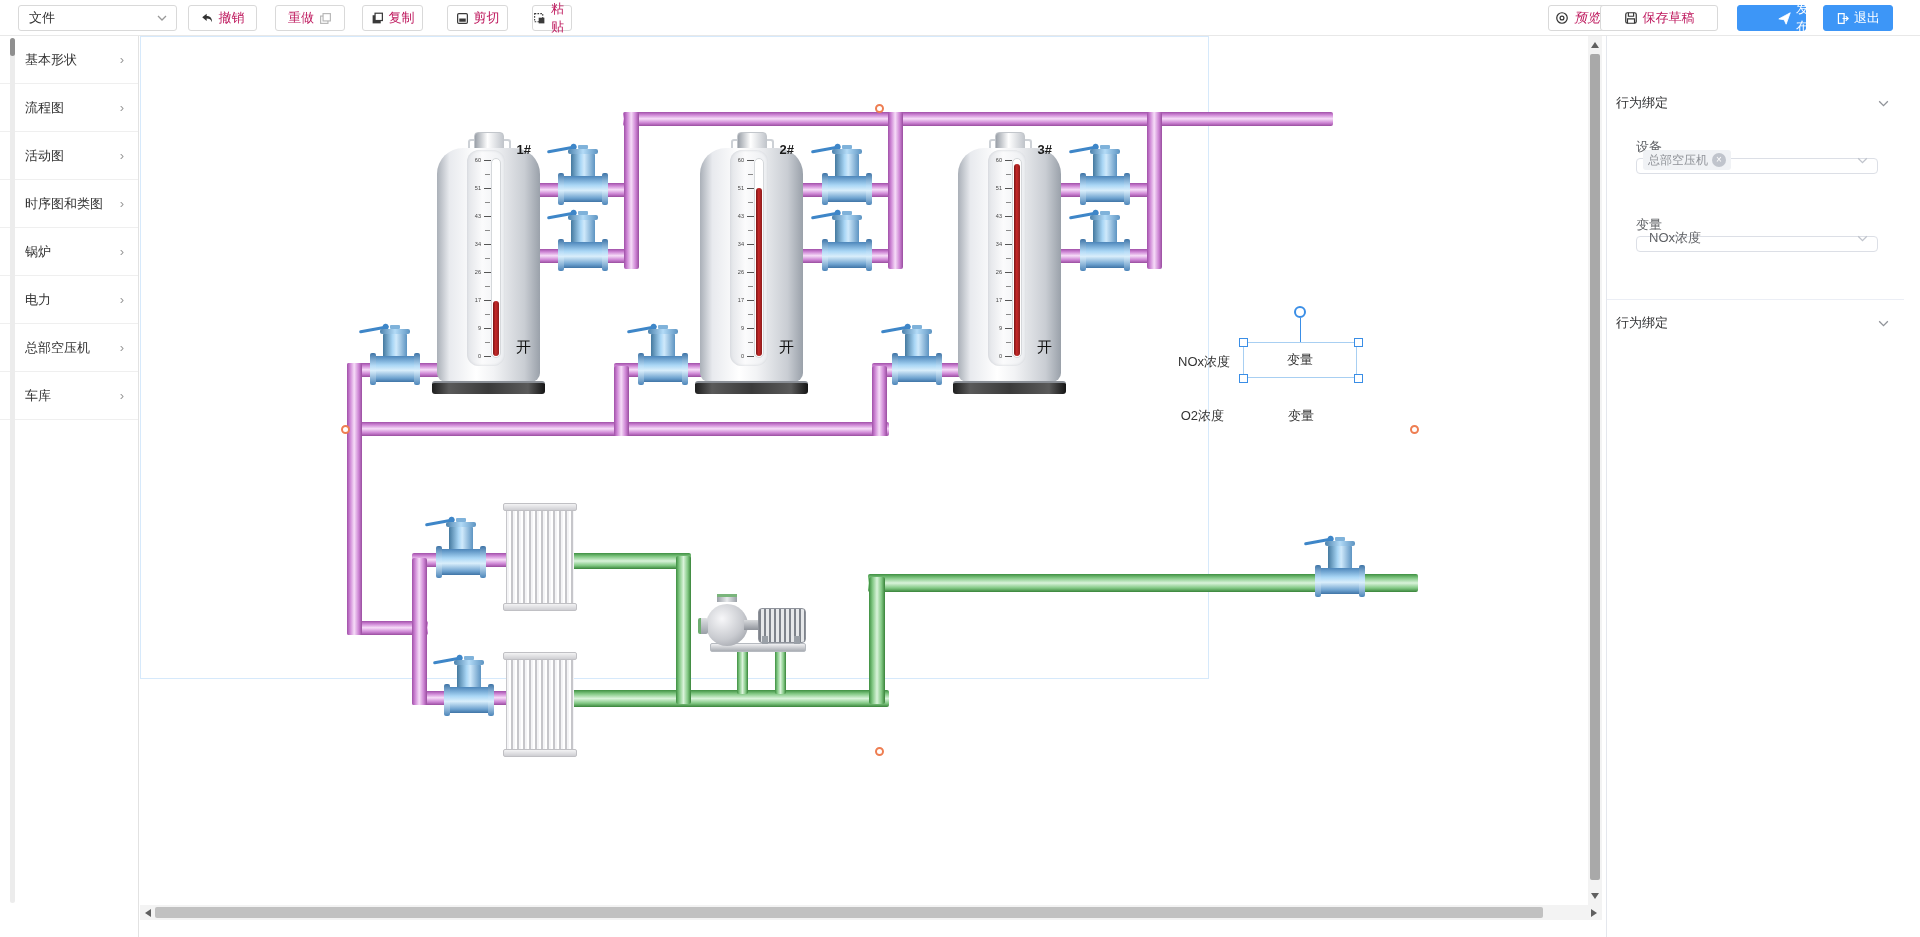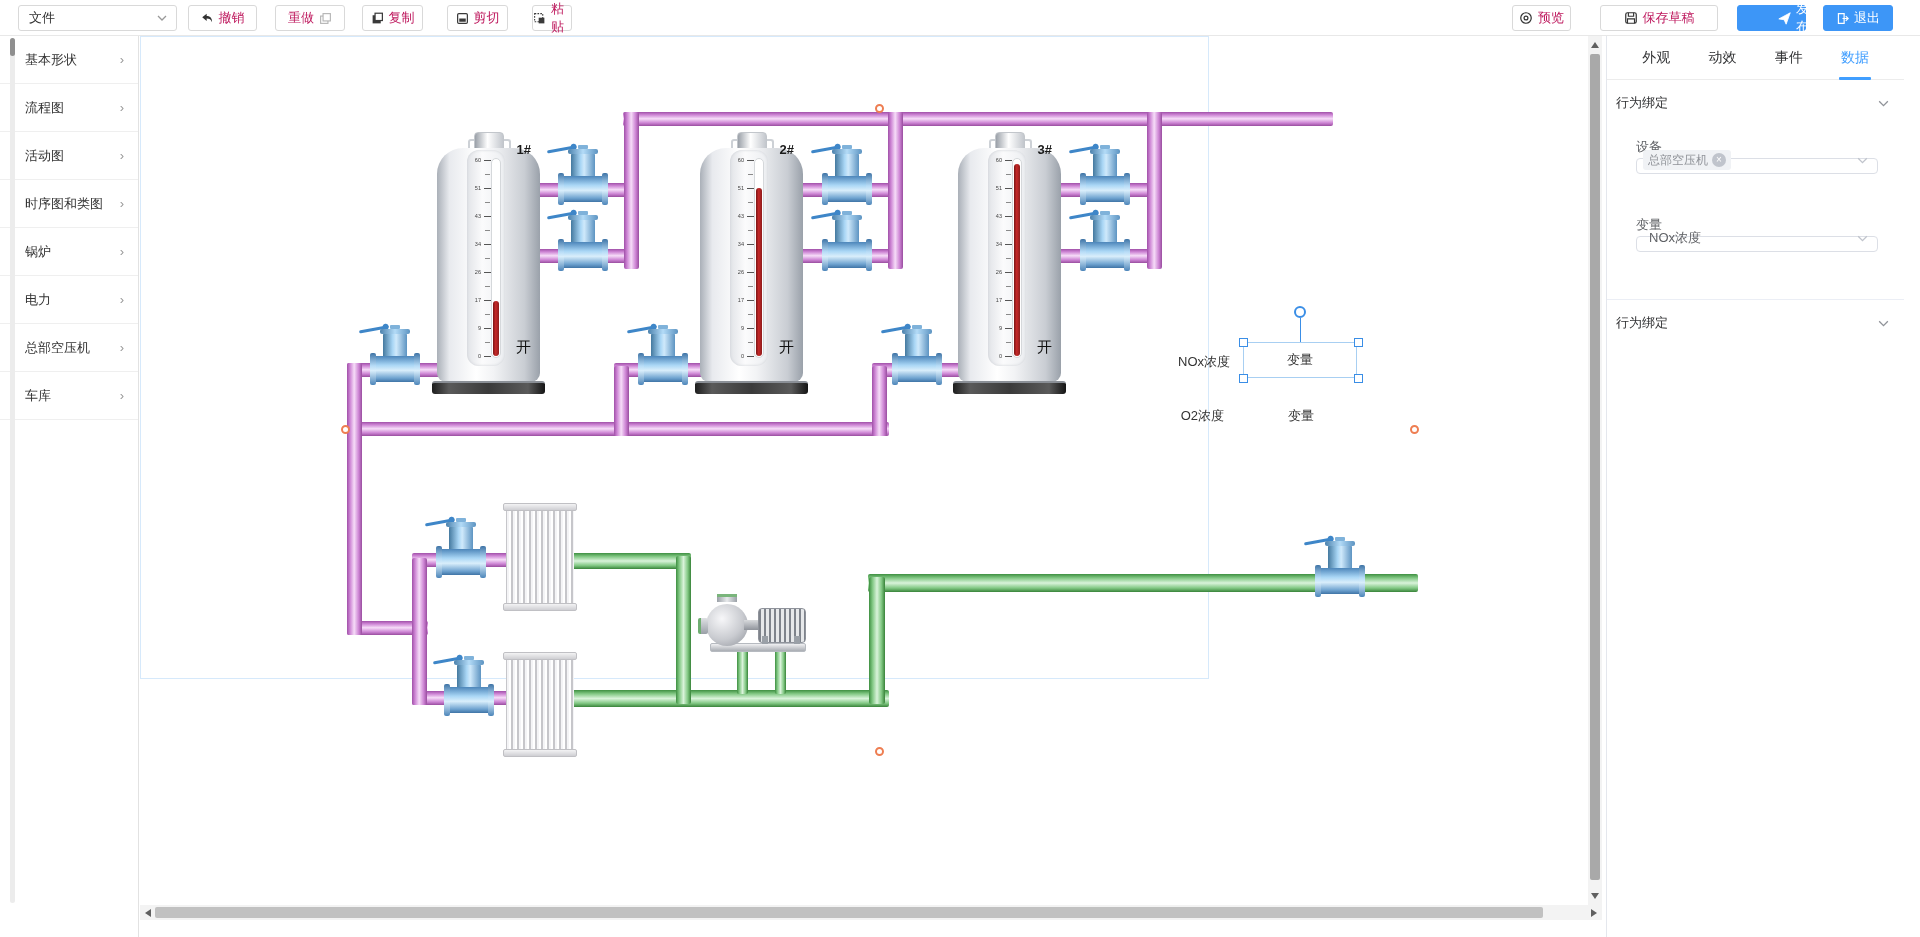--- a/index.html
+++ b/index.html
@@ -207,21 +207,21 @@
     <div class="tb-btn" style="left:532px;width:40px;">
       <span class="icn">
         <svg width="13" height="13" viewBox="0 0 16 16">
             <rect x="2" y="2" width="10" height="10" fill="none" stroke="#3a3a3a" stroke-width="1.3" stroke-dasharray="2 1.5"></rect>
             <rect x="7" y="7" width="7" height="7" fill="#3a3a3a"></rect>
           </svg>
       </span>
       <span>粘贴</span>
     </div>
 
-    <div class="tb-btn" style="left:1512px;width:59px;">
+    <div class="tb-btn" style="left:1548px;width:59px;font-style:italic;">
       <span class="icn">
         <svg width="14" height="14" viewBox="0 0 16 16">
             <circle cx="8" cy="8" r="6" fill="none" stroke="#333" stroke-width="1.4"></circle>
             <circle cx="8" cy="8" r="2.2" fill="none" stroke="#333" stroke-width="1.4"></circle>
           </svg>
       </span>
       <span>预览</span>
     </div>
 
     <div class="tb-btn" style="left:1600px;width:118px;">
@@ -618,26 +618,20 @@
     <div class="thumb" style="left:2px;top:18px;width:10px;height:826px;background:#a9a9a9;"></div>
     <div class="arrow" style="left:3px;bottom:6px;border-left:4px solid transparent;border-right:4px solid transparent;border-top:6px solid #606060;"></div>
   </div>
   <div class="sbar" style="left:140px;top:905px;width:1462px;height:15px;">
     <div class="arrow" style="left:5px;top:4px;border-top:4px solid transparent;border-bottom:4px solid transparent;border-right:6px solid #606060;"></div>
     <div class="thumb" style="left:15px;top:2px;width:1388px;height:11px;background:#c1c1c1;"></div>
     <div class="arrow" style="right:5px;top:4px;border-top:4px solid transparent;border-bottom:4px solid transparent;border-left:6px solid #606060;"></div>
   </div>
 
   <div id="panel">
-    <div id="tabbar">
-      <div class="tab">外观</div>
-      <div class="tab">动效</div>
-      <div class="tab">事件</div>
-      <div class="tab active">数据</div>
-    </div>
 
     <div class="sec-head" style="top:58px;">
       <span class="grow">行为绑定</span>
       <span class="icn">
         <svg width="13" height="13" viewBox="0 0 12 12">
             <path d="M2 4l4 4 4-4" stroke="#909399" fill="none" stroke-width="1.2"></path>
           </svg>
       </span>
     </div>
 

